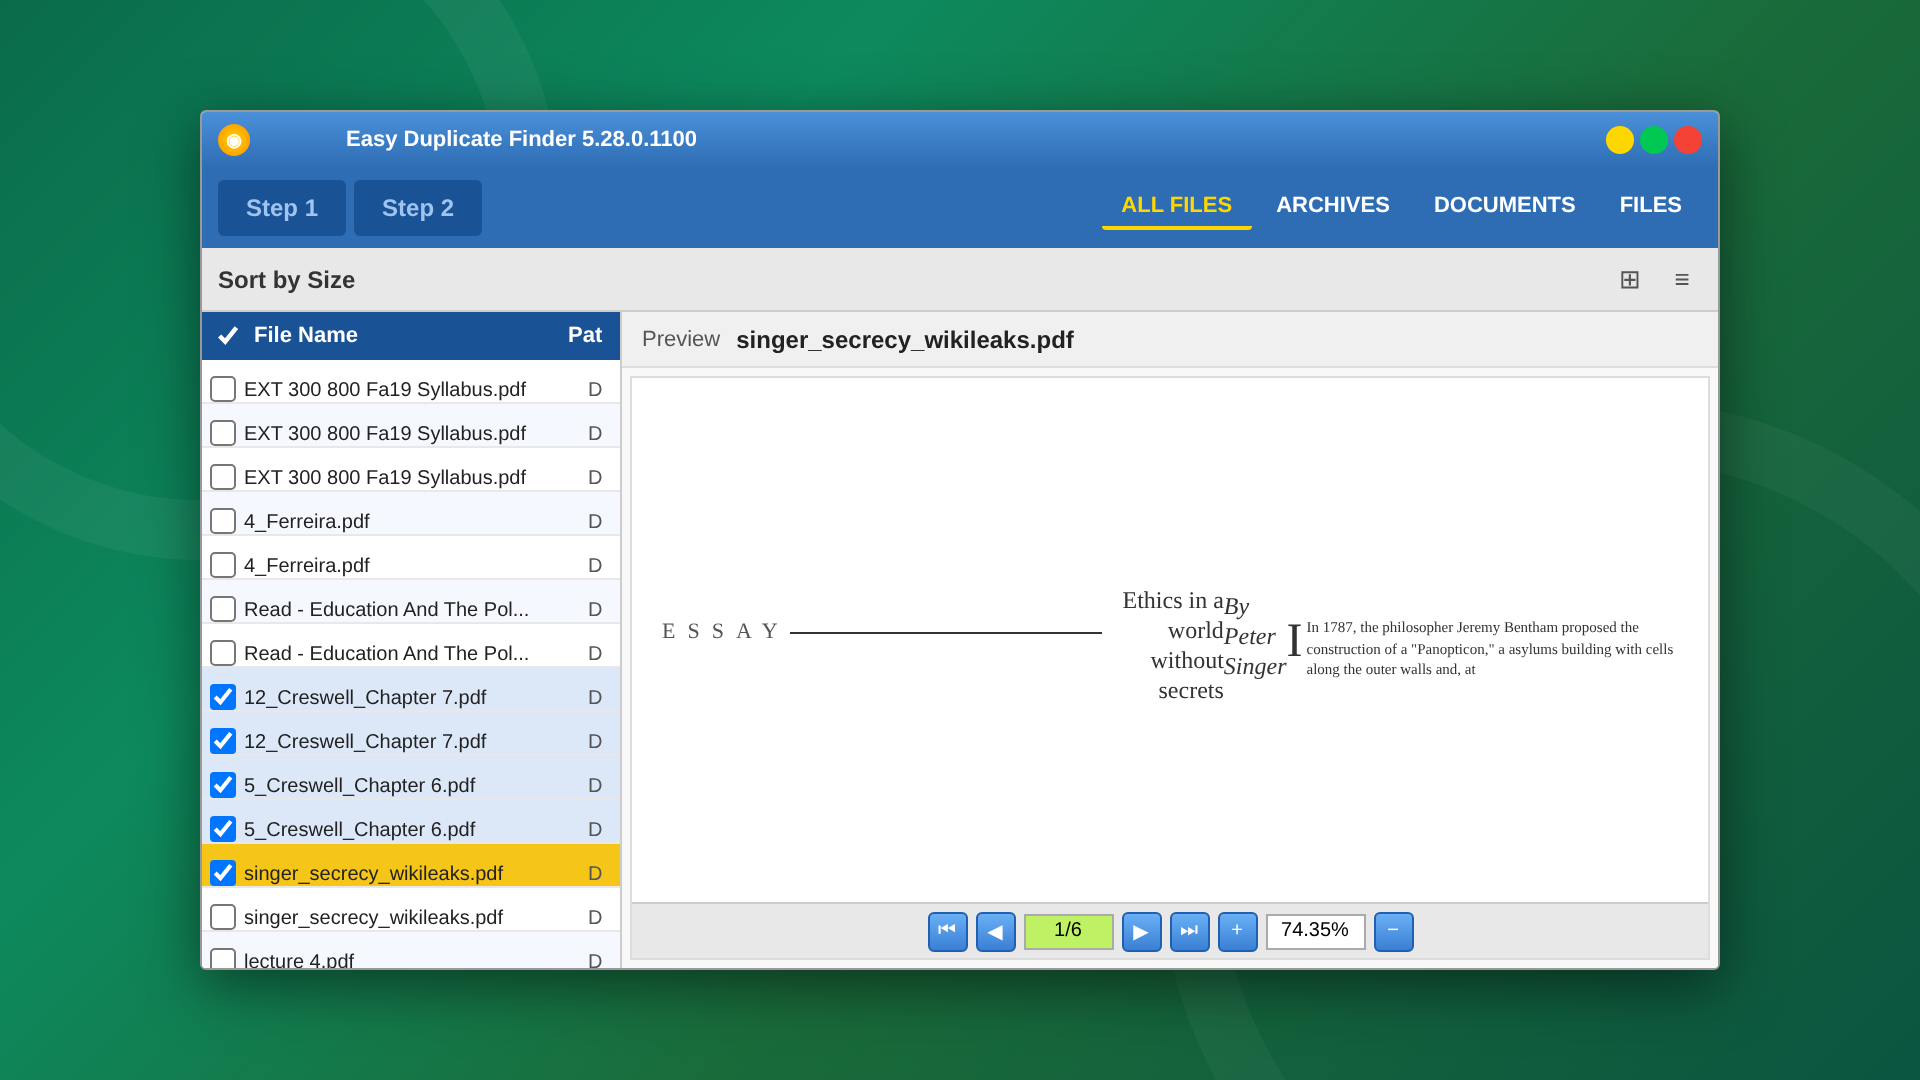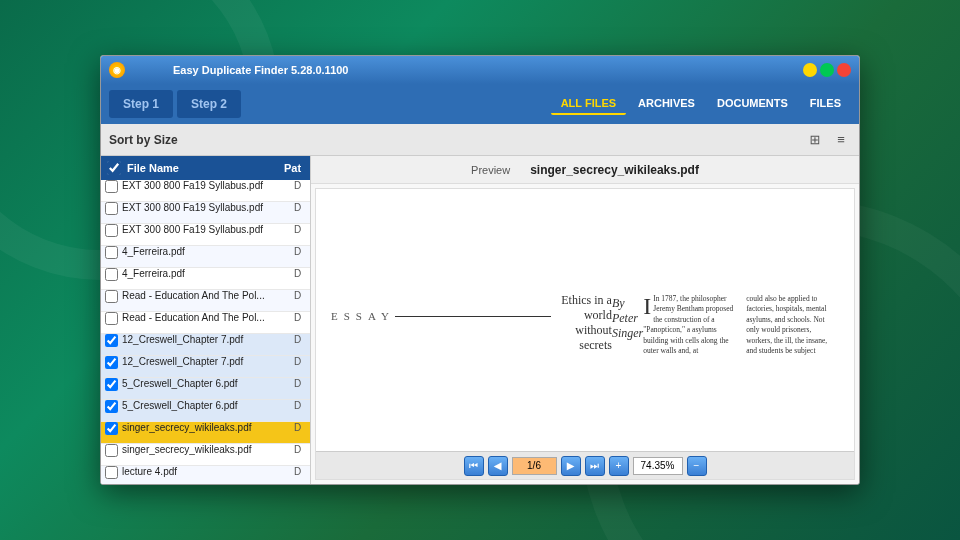--- a/index.html
+++ b/index.html
@@ -199,21 +199,21 @@
     .file-list {
       flex: 1;
       overflow-y: auto;
     }
     .file-list::-webkit-scrollbar { width: 8px; }
     .file-list::-webkit-scrollbar-track { background: #f0f0f0; }
     .file-list::-webkit-scrollbar-thumb { background: #aaa; border-radius: 4px; }
 
     .file-row {
       display: flex;
-      align-items: flex-start;
+      align-items: flex-end;
       height: 22px;
       padding: 0 4px;
       border-bottom: 1px solid #e8e8e8;
       gap: 4px;
       font-size: 10.5px;
     }
     .file-row:nth-child(even) { background: #f5f8ff; }
     .file-row.highlighted { background: #f5c518; }
     .file-row.checked-blue { background: #dce8f8; }
     .file-row .row-check {
@@ -242,22 +242,21 @@
       background: #f8f8f8;
       overflow: hidden;
     }
     .preview-header {
       height: 28px;
       display: flex;
       align-items: center;
       padding: 0 10px;
       border-bottom: 1px solid #ddd;
       background: #f0f0f0;
-      gap: 20px;
-      justify-content: center;
+      gap: 8px;
     }
     .preview-label {
       font-size: 11px;
       color: #555;
     }
     .preview-filename {
       font-size: 12px;
       font-weight: 600;
       color: #222;
     }
@@ -353,21 +352,21 @@
       font-size: 10px;
       color: white;
       cursor: pointer;
     }
     .pv-page-input {
       width: 45px;
       height: 18px;
       text-align: center;
       font-size: 10px;
       border: 1px solid #aaa;
-      background: #fdba74;
+      background: #bef264;
     }
     .pv-zoom {
       width: 50px;
       height: 18px;
       font-size: 10px;
       border: 1px solid #aaa;
       background: white;
       text-align: center;
     }
   </style>
@@ -497,23 +496,20 @@
         <div class="pdf-page">
           <div class="pdf-essay-label">ESSAY</div>
           <div class="pdf-divider"></div>
           <div class="pdf-subtitle">Ethics in a world without secrets</div>
           <div class="pdf-author">By Peter Singer</div>
           <div class="pdf-columns">
             <div class="pdf-col">
               <span class="drop-cap">I</span>
               <span>In 1787, the philosopher Jeremy Bentham proposed the construction of a "Panopticon," a asylums building with cells along the outer walls and, at</span>
             </div>
-            <div class="pdf-col">
-              <span>could also be applied to factories, hospitals, mental asylums, and schools. Not only would prisoners, workers, the ill, the insane, and students be subject</span>
-            </div>
           </div>
         </div>
         <div class="preview-toolbar">
           <button class="pv-btn">⏮</button>
           <button class="pv-btn">◀</button>
           <input class="pv-page-input" value="1/6" readonly="" style="">
           <button class="pv-btn">▶</button>
           <button class="pv-btn">⏭</button>
           <button class="pv-btn">+</button>
           <input class="pv-zoom" value="74.35%" readonly="" style="">

